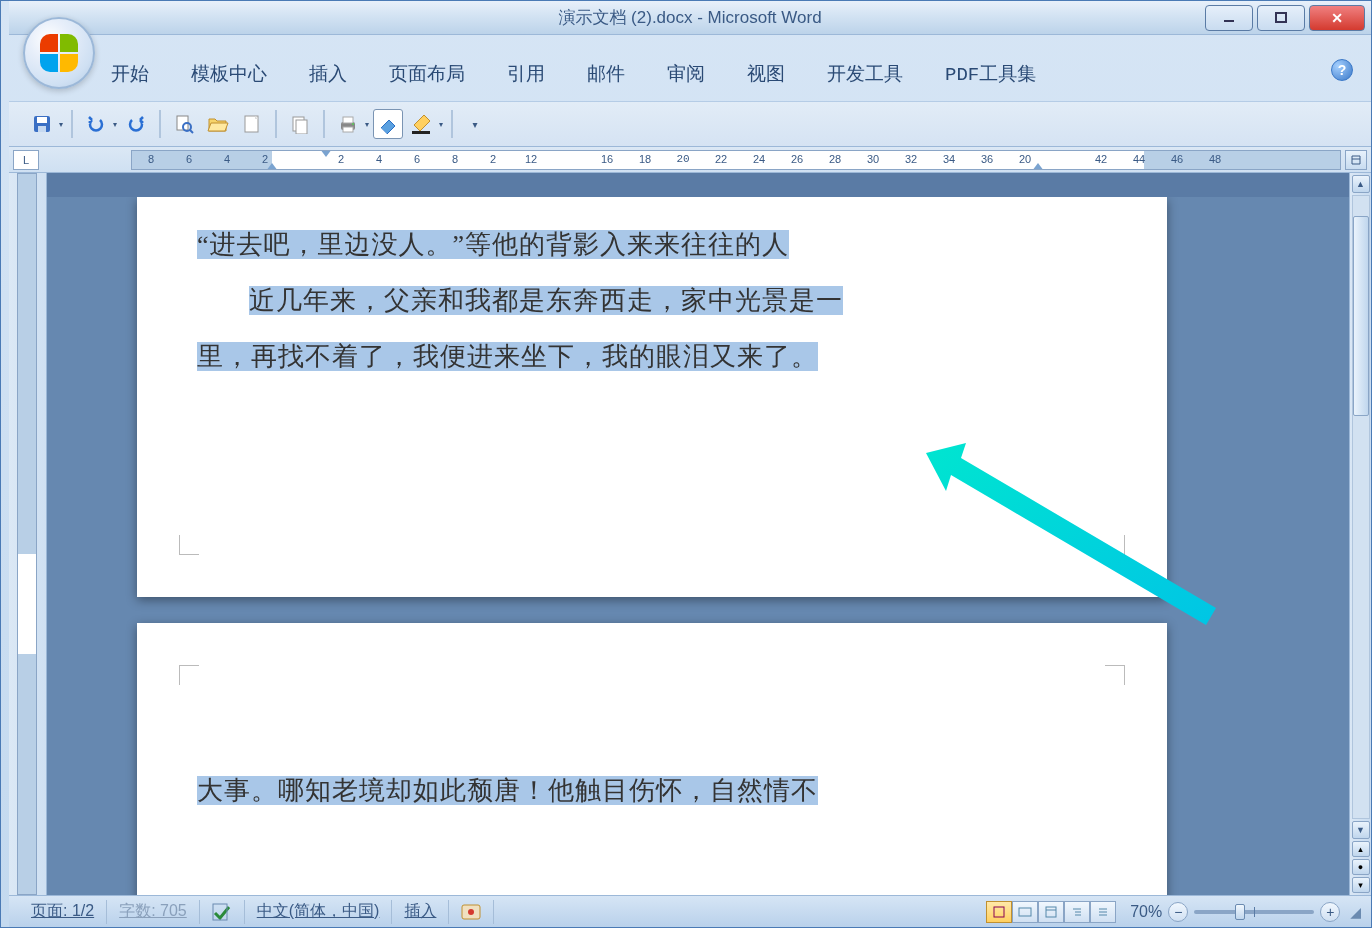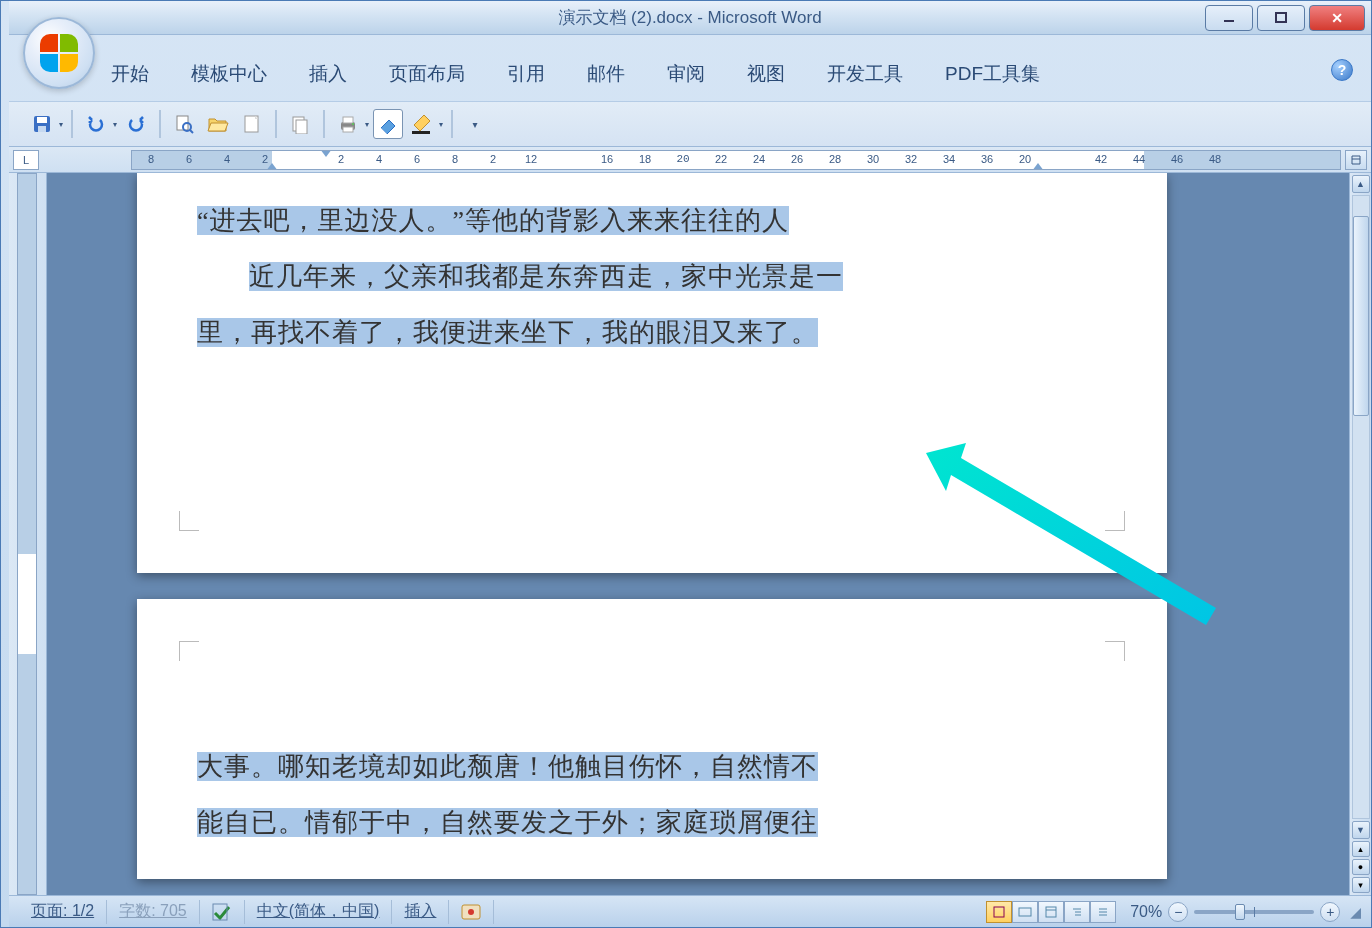--- a/index.html
+++ b/index.html
@@ -18,21 +18,21 @@
 
 .ribbon-area { height: 66px; position: relative; }
 .office-btn { position: absolute; left: 14px; top: -18px; width: 72px; height: 72px; border-radius: 50%; background: radial-gradient(circle at 35% 30%, #fff 0%, #e8effa 30%, #cfe0f3 70%, #b0c8e2 100%); border: 2px solid #9cb8d8; box-shadow: 0 2px 6px rgba(0,0,0,.2); display:flex; align-items:center; justify-content:center; cursor:pointer; z-index:5;}
 .office-logo { width: 38px; height: 38px; display:grid; grid-template-columns:1fr 1fr; grid-template-rows:1fr 1fr; gap:2px; }
 .office-logo span:nth-child(1){background:#eb3c00;border-top-left-radius:10px;}
 .office-logo span:nth-child(2){background:#80bb00;border-top-right-radius:10px;}
 .office-logo span:nth-child(3){background:#00a3ee;border-bottom-left-radius:10px;}
 .office-logo span:nth-child(4){background:#ffb900;border-bottom-right-radius:10px;}
 
 .tabs { position: absolute; left: 100px; top: 22px; display: flex; gap: 38px; align-items: center; }
-.tab { font-size: 19px; color: #2a4a75; cursor: pointer; padding: 4px 2px; }
+.tab { font-size: 19px; color: #2a4a75; cursor: pointer; padding: 4px 2px; font-family: Liberation Mono, monospace; }
 .help-btn { position: absolute; right: 18px; top: 24px; width: 22px; height: 22px; border-radius: 50%; background: radial-gradient(circle at 30% 30%, #a5d0ff, #3a78c8); color:#fff; font-weight:bold; font-size:14px; display:flex;align-items:center;justify-content:center; border:1px solid #3a78c8; cursor:pointer;}
 
 
 .qat-strip { height: 46px; background: linear-gradient(to bottom, #e2ecf7 0%, #d5e3f3 100%); border-top: 1px solid #b5cce6; border-bottom: 1px solid #9cb8d8; display: flex; align-items: center; padding-left: 18px; gap: 4px; }
 .qat-btn { width: 30px; height: 30px; display: flex; align-items: center; justify-content: center; cursor: pointer; border-radius: 3px; }
 .qat-sep { width: 2px; height: 28px; background: #b0c5dd; margin: 0 4px; }
 .dd-arrow { font-size: 8px; color: #3a5a85; margin-left: -2px; }
 .highlight-box { border: 1px solid #7a94b3; background: #fff; padding: 2px; border-radius: 3px; }
 
 
@@ -45,21 +45,21 @@
 .ruler-marker { position:absolute; top:-2px; width:0;height:0; border-left:6px solid transparent; border-right:6px solid transparent; border-top:8px solid #7aa3d0;}
 .ruler-marker-btm { position:absolute; bottom:-2px; width:0;height:0; border-left:6px solid transparent; border-right:6px solid transparent; border-bottom:8px solid #7aa3d0;}
 .ruler-toggle { width:22px; height:20px; border:1px solid #8aa5c6; background:linear-gradient(to bottom,#e8f2fc,#c8dcf0); margin-left:4px; cursor:pointer; display:flex;align-items:center;justify-content:center;}
 
 
 .doc-area { flex: 1; display: flex; background: #5a7ba5; overflow: hidden; position:relative;}
 .v-ruler { width: 38px; background: linear-gradient(to right,#dbe8f5,#cfe0f2); border-right:1px solid #9cb8d8; position:relative;}
 .v-ruler-inner{ position:absolute; left:8px; top:0; width:20px; bottom:0; background:#fff; border:1px solid #8aa5c6;}
 .v-ruler-shade-top { position:absolute; left:0;right:0;top:0; height:380px; background:#b8cfe6; }
 .v-ruler-shade-bot { position:absolute; left:0;right:0;bottom:0; height:240px; background:#b8cfe6; }
-.doc-scroll { flex: 1; background: #6688b0; overflow: hidden; padding: 0 0 0 90px; position:relative;}
+.doc-scroll { flex: 1; background: #6688b0; overflow: hidden; padding: 0 0 0 90px; position:relative;margin-top:24px;}
 .page { width: 1030px; background: #fff; box-shadow: 0 3px 10px rgba(0,0,0,.4); margin-bottom: 26px; position:relative; }
 .page1 { height: 400px; padding: 20px 60px 60px 60px; }
 .page2 { height: 280px; padding: 140px 60px 20px 60px; }
 .sel-text { background: #a9c7e8; color: #333; font-size: 26px; line-height: 56px; letter-spacing: 1px; font-family: "SimSun","NSimSun",serif;}
 .page-corner { position:absolute; width:20px; height:20px; }
 .pc-bl { bottom:42px; left:42px; border-left:1px solid #bbb; border-bottom:1px solid #bbb;}
 .pc-br { bottom:42px; right:42px; border-right:1px solid #bbb; border-bottom:1px solid #bbb;}
 .pc-tl { top:42px; left:42px; border-left:1px solid #bbb; border-top:1px solid #bbb;}
 .pc-tr { top:42px; right:42px; border-right:1px solid #bbb; border-top:1px solid #bbb;}
 
@@ -275,21 +275,20 @@
         <div style="text-indent:52px;"><span class="sel-text">近几年来，父亲和我都是东奔西走，家中光景是一</span></div>
         <div><span class="sel-text">里，再找不着了，我便进来坐下，我的眼泪又来了。</span></div>
         <div class="page-corner pc-bl"></div>
         <div class="page-corner pc-br"></div>
       </div>
 
       <div class="page page2">
         <div class="page-corner pc-tl"></div>
         <div class="page-corner pc-tr"></div>
         <div><span class="sel-text">大事。哪知老境却如此颓唐！他触目伤怀，自然情不</span></div>
-        <div><span class="sel-text">能自已。情郁于中，自然要发之于外；家庭琐屑便往</span></div>
       </div>
     </div>
 
     <svg class="arrow-annot" viewBox="0 0 320 200">
       <defs>
           <linearGradient id="ag" x1="0" y1="0" x2="1" y2="1">
             <stop offset="0" stop-color="#00e5d0"></stop>
             <stop offset="1" stop-color="#00c5e5"></stop>
           </linearGradient>
         </defs>

